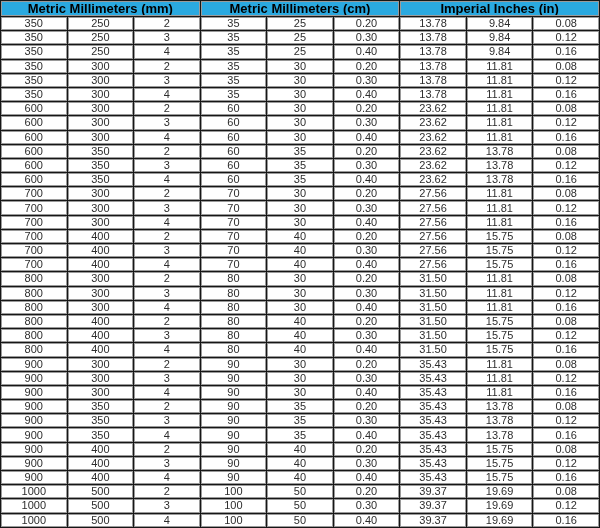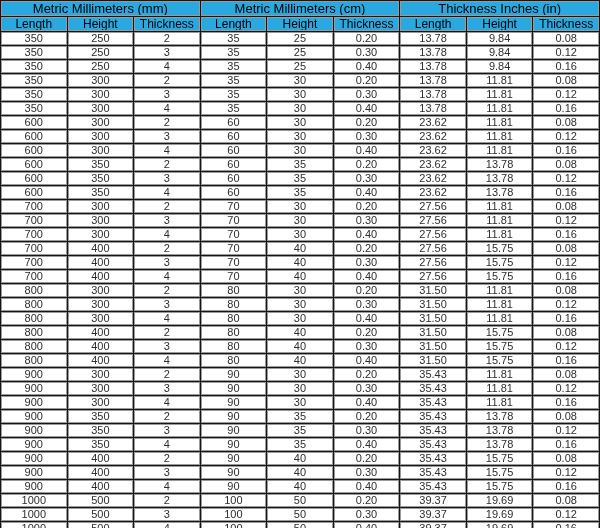--- a/index.html
+++ b/index.html
@@ -23,50 +23,39 @@
     padding: 0;
     text-align: center;
     vertical-align: middle;
     white-space: nowrap;
     overflow: hidden;
     line-height: 1;
   }
   table.conv thead th {
     background: var(--header-bg, #2aa9e0);
     color: var(--header-text, #000000);
-    font-weight: 400;
+    font-weight: 700;
   }
   table.conv thead tr.group-row th { font-size: 13px; }
   table.conv thead tr.cols-row th  { font-size: 12px; }
   table.conv tbody td {
     background: var(--cell-bg, #ffffff);
     color: var(--cell-text, #2d2d2d);
     font-size: 11px;
   }
 </style>
 </head>
 <body>
 
 <table class="conv">
   <thead>
     <tr class="group-row">
       <th colspan="3">Metric Millimeters (mm)</th>
       <th colspan="3">Metric Millimeters (cm)</th>
-      <th colspan="3">Thickness Inches (in)</th>
-    </tr>
-    <tr class="cols-row">
-      <th>Length</th>
-      <th>Height</th>
-      <th>Thickness</th>
-      <th>Length</th>
-      <th>Height</th>
-      <th>Thickness</th>
-      <th>Length</th>
-      <th>Height</th>
-      <th>Thickness</th>
+      <th colspan="3">Imperial Inches (in)</th>
     </tr>
   </thead>
   <tbody>
       <tr>
         <td>350</td>
         <td>250</td>
         <td>2</td>
         <td>35</td>
         <td>25</td>
         <td>0.20</td>

